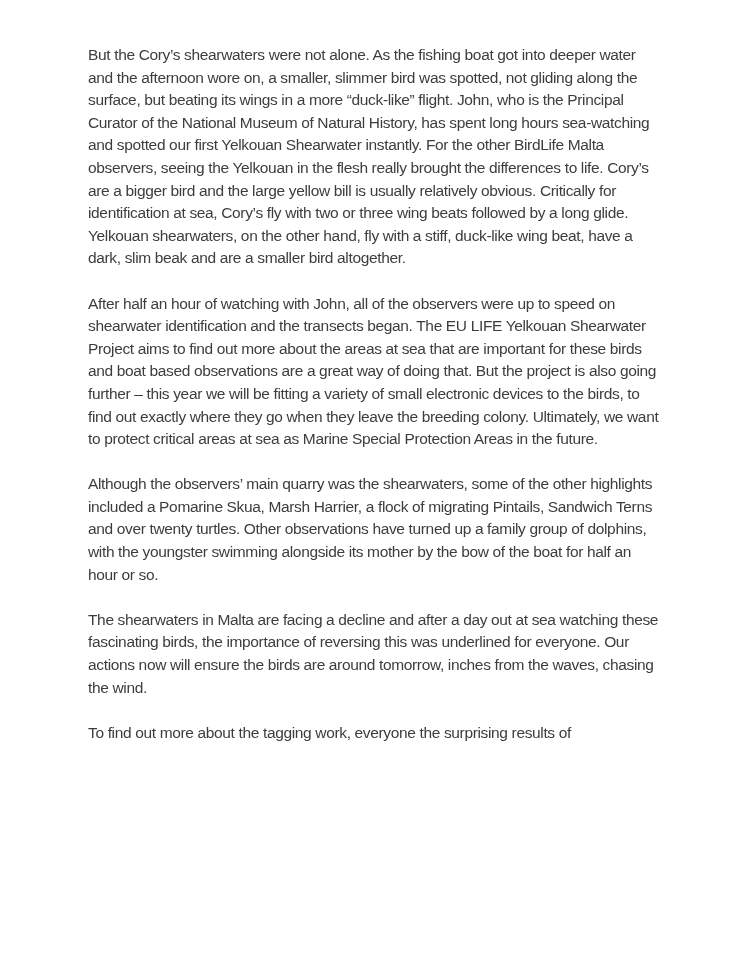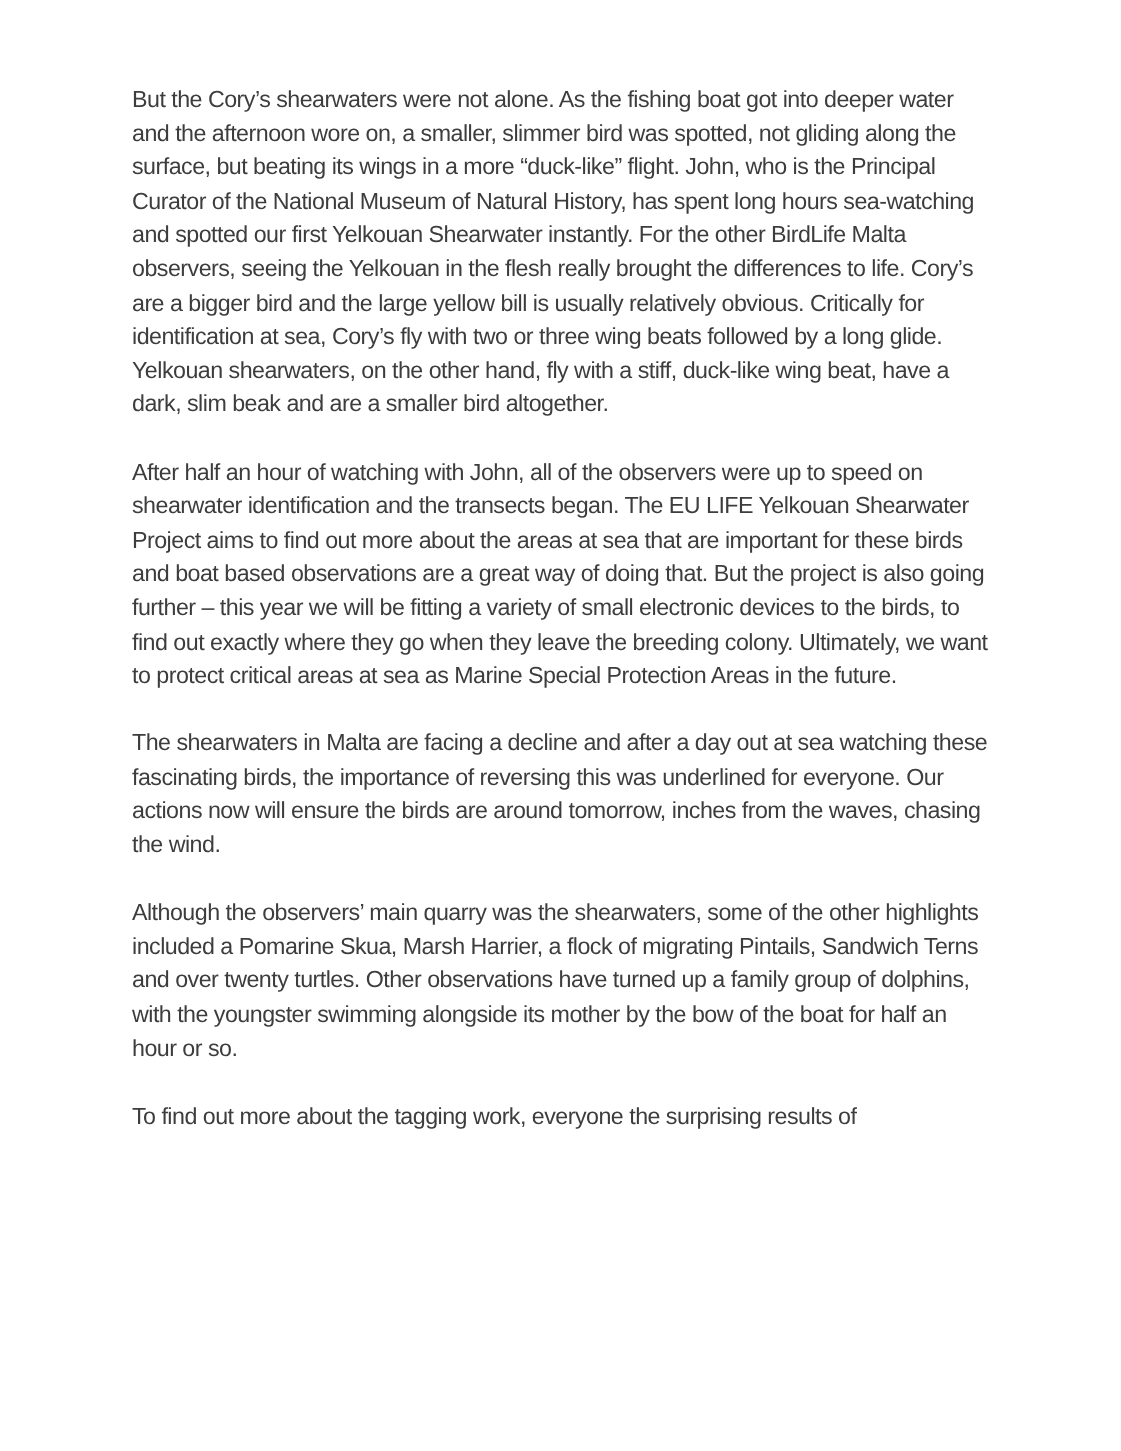--- a/index.html
+++ b/index.html
@@ -7,38 +7,38 @@
     padding: 0;
     background: #ffffff;
   }
   .page {
     position: relative;
     width: 747px;
     height: 967px;
     background: #ffffff;
     overflow: hidden;
     box-sizing: border-box;
-    padding: 56px 87px 0 88px;
+    padding: 44px 87px 0 88px;
   }
   .doc-body {
     font-family: "Liberation Sans", sans-serif;
     font-size: 15.5px;
     letter-spacing: -0.35px;
     line-height: 22.6px;
     color: #3d3d3d;
     text-align: left;
   }
   .doc-body p {
     margin: 0 0 22.6px 0;
   }
 </style>
 </head>
 <body>
 
 <main class="page">
   <article class="doc-body">
     <p>But the Cory’s shearwaters were not alone. As the fishing boat got into deeper water and the afternoon wore on, a smaller, slimmer bird was spotted, not gliding along the surface, but beating its wings in a more “duck-like” flight. John, who is the Principal Curator of the National Museum of Natural History, has spent long hours sea-watching and spotted our first Yelkouan Shearwater instantly. For the other BirdLife Malta observers, seeing the Yelkouan in the flesh really brought the differences to life. Cory’s are a bigger bird and the large yellow bill is usually relatively obvious. Critically for identification at sea, Cory’s fly with two or three wing beats followed by a long glide. Yelkouan shearwaters, on the other hand, fly with a stiff, duck-like wing beat, have a dark, slim beak and are a smaller bird altogether.</p>
     <p>After half an hour of watching with John, all of the observers were up to speed on shearwater identification and the transects began. The EU LIFE Yelkouan Shearwater Project aims to find out more about the areas at sea that are important for these birds and boat based observations are a great way of doing that. But the project is also going further – this year we will be fitting a variety of small electronic devices to the birds, to find out exactly where they go when they leave the breeding colony. Ultimately, we want to protect critical areas at sea as Marine Special Protection Areas in the future.</p>
+    <p>Although the observers’ main quarry was the shearwaters, some of the other highlights included a Pomarine Skua, Marsh Harrier, a flock of migrating Pintails, Sandwich Terns and over twenty turtles. Other observations have turned up a family group of dolphins, with the youngster swimming alongside its mother by the bow of the boat for half an hour or so.</p>
     <p>The shearwaters in Malta are facing a decline and after a day out at sea watching these fascinating birds, the importance of reversing this was underlined for everyone. Our actions now will ensure the birds are around tomorrow, inches from the waves, chasing the wind.</p>
-    <p>Although the observers’ main quarry was the shearwaters, some of the other highlights included a Pomarine Skua, Marsh Harrier, a flock of migrating Pintails, Sandwich Terns and over twenty turtles. Other observations have turned up a family group of dolphins, with the youngster swimming alongside its mother by the bow of the boat for half an hour or so.</p>
     <p>To find out more about the tagging work, everyone the surprising results of</p>
   </article>
 </main>
 
 </body></html>

